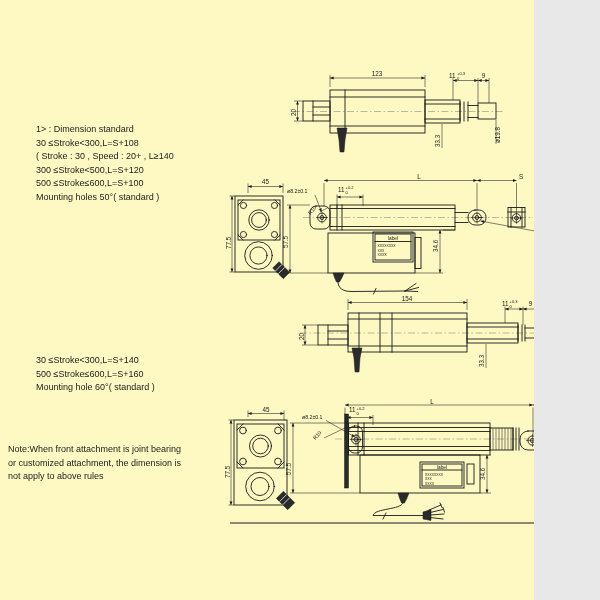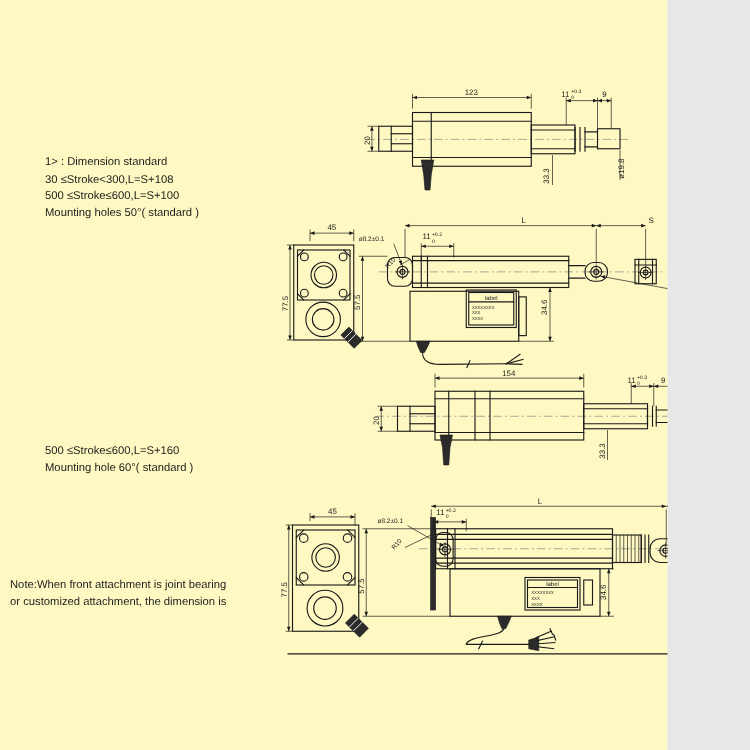--- a/index.html
+++ b/index.html
@@ -22,32 +22,36 @@
   .t48{font-size:4.8px;}
 </style>
 </head>
 <body>
 
 <div class="sheet">
 
   <div class="note" style="left:36px;top:123px">
     <div>1&gt; : Dimension standard</div>
     <div>30 ≤Stroke&lt;300,L=S+108</div>
+    <div>( Stroke : 30 , Speed : 20+ , L≥140</div>
+    <div>300 ≤Stroke&lt;500,L=S+120</div>
     <div>500 ≤Stroke≤600,L=S+100</div>
     <div>Mounting holes 50°( standard )</div>
   </div>
 
   <div class="note" style="left:36px;top:354px">
+    <div>30 ≤Stroke&lt;300,L=S+140</div>
     <div>500 ≤Stroke≤600,L=S+160</div>
     <div>Mounting hole 60°( standard )</div>
   </div>
 
-  <div class="note" style="left:8px;top:461px">
+  <div class="note" style="left:8px;top:443px">
     <div>Note:When front attachment is joint bearing</div>
     <div>or customized attachment, the dimension is</div>
+    <div>not apply to above rules</div>
   </div>
 
   <svg style="left:285px;top:58px" width="250" height="117" viewBox="0 0 250 117">
     <defs>
       <marker id="ar1" viewBox="0 0 8 8" refX="7.5" refY="4" markerWidth="7.5" markerHeight="7.5" orient="auto-start-reverse">
         <path d="M0.5,1.2 L7.5,4 L0.5,6.8 Z" fill="#1a1a1a"></path>
       </marker>
     </defs>
     <path class="cl" d="M8,53.5 H220"></path>
     <g class="ol">

